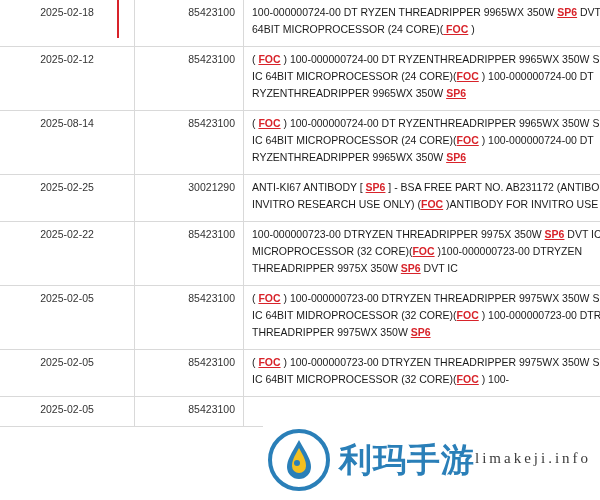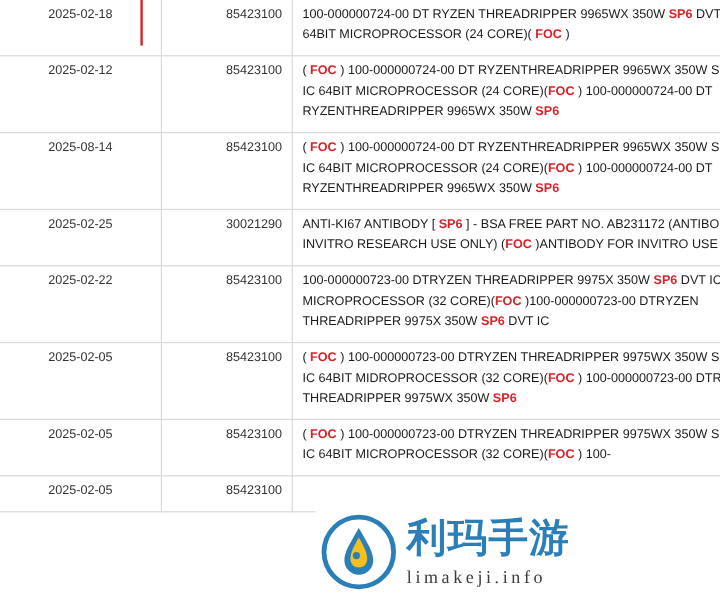--- a/index.html
+++ b/index.html
@@ -46,20 +46,21 @@
   td.col-desc {
     width: 390px;
     text-align: left;
     color: #1a1a1a;
     padding-top: 8px;
     word-wrap: break-word;
   }
   .hl-red {
     color: #d8232a;
     font-weight: bold;
+    text-decoration: underline;
   }
   .left-accent {
     position: absolute;
     left: 117px;
     top: 0;
     width: 2px;
     height: 38px;
     background: #d8232a;
   }
   
@@ -77,21 +78,21 @@
   }
   .wm-logo {
     width: 64px;
     height: 64px;
     flex: 0 0 64px;
     position: relative;
   }
   .wm-text {
     margin-left: 8px;
     display: flex;
-    flex-direction: column;
+    flex-direction: row;
     justify-content: center;
   }
   .wm-title {
     font-size: 33px;
     font-weight: bold;
     color: #2a7fb8;
     letter-spacing: 1px;
     line-height: 36px;
     font-family: "Liberation Sans", sans-serif;
   }

